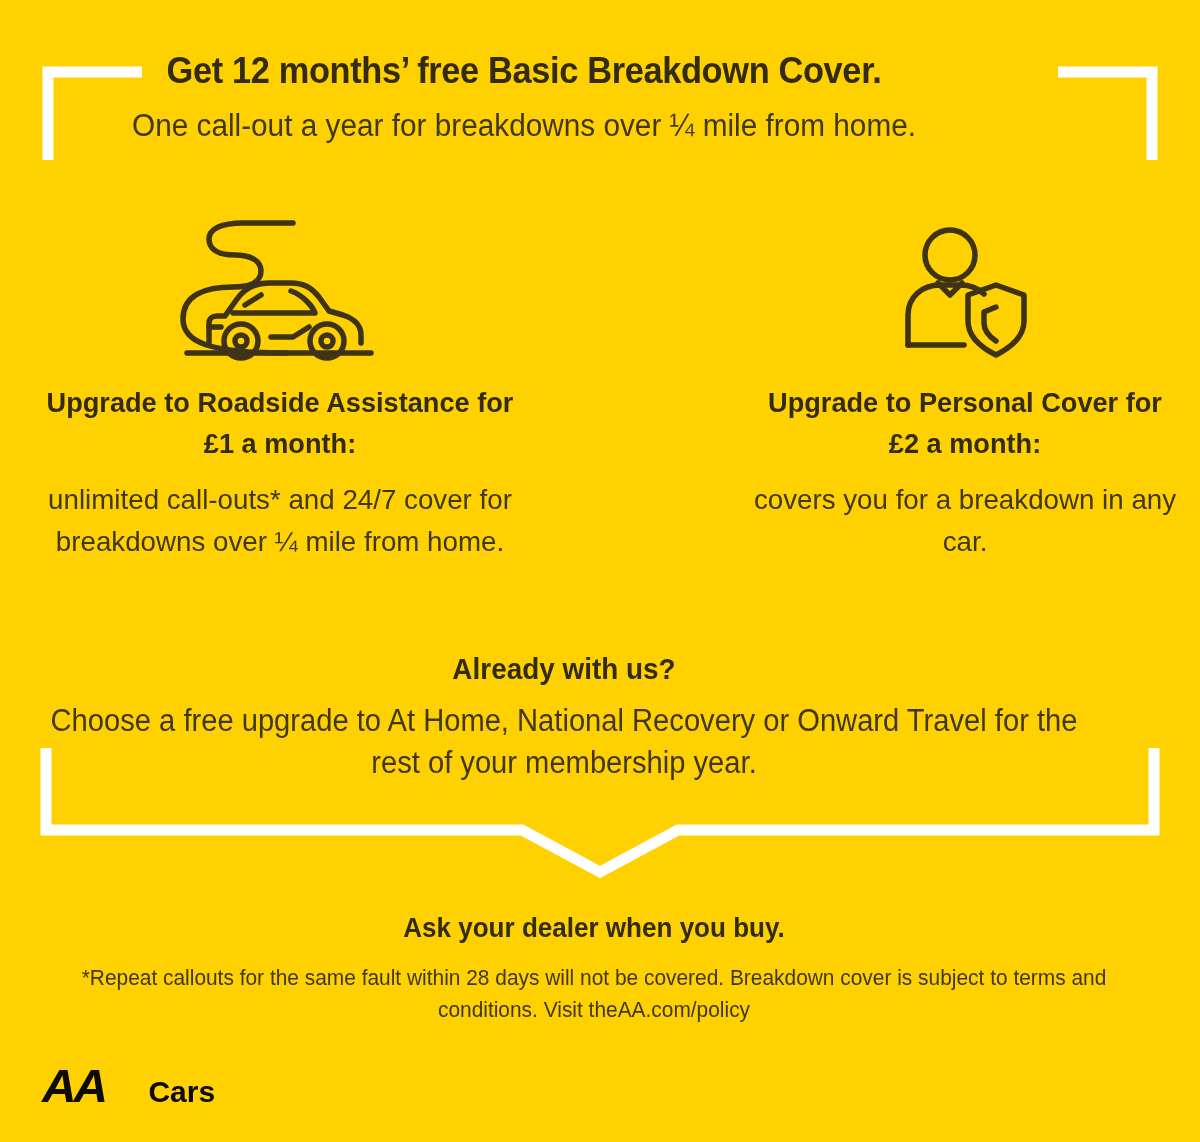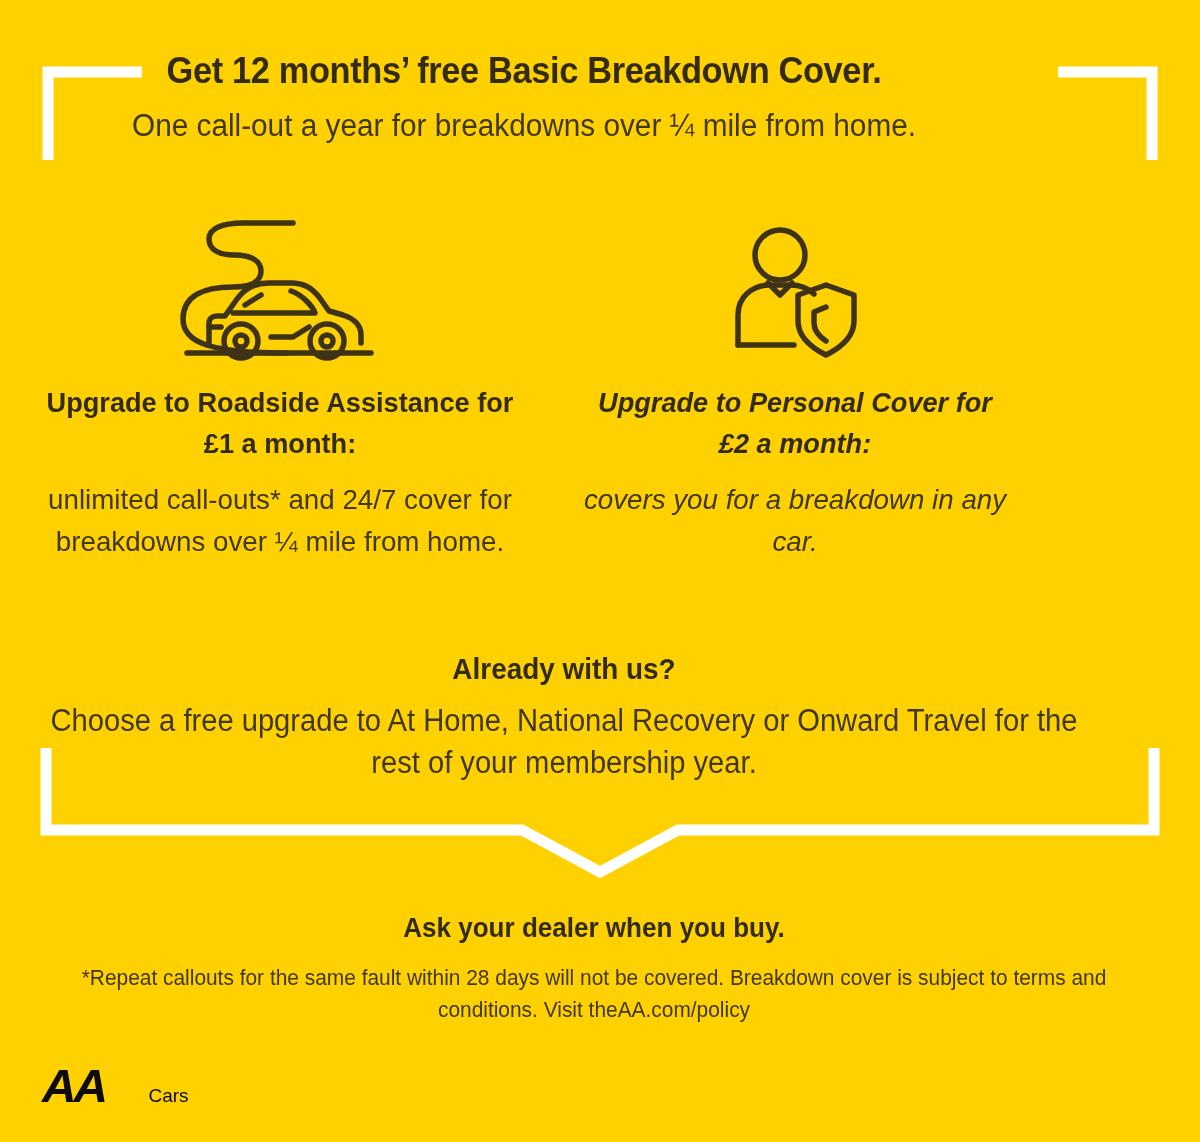--- a/index.html
+++ b/index.html
@@ -59,31 +59,31 @@
     transform: scaleX(0.96);
   }
 
   
   .cols {
     position: absolute;
     left: 0;
     top: 210px;
     width: 1200px;
     display: flex;
-    justify-content: flex-start;
+    justify-content: space-between;
     align-items: flex-start;
   }
   .col {
     box-sizing: border-box;
     display: flex;
     flex-direction: column;
     align-items: center;
   }
   .col-roadside { width: 560px; padding: 0 30px; }
-  .col-personal { width: 470px; padding: 0 20px; font-style: italic; }
+  .col-personal { width: 470px; padding: 0 20px; }
 
   .icon-wrap {
     height: 160px;
     display: flex;
     align-items: center;
     justify-content: center;
   }
   .col-title {
     font-size: 28px;
     font-weight: bold;
@@ -176,22 +176,22 @@
     font-size: 46px;
     font-weight: bold;
     font-style: italic;
     color: #0C0B06;
     letter-spacing: -3px;
     line-height: 1;
     transform: scaleX(1.04);
     transform-origin: left bottom;
   }
   .logo-cars {
-    font-size: 19px;
-    font-weight: 400;
+    font-size: 30px;
+    font-weight: 700;
     color: #0C0B06;
     line-height: 1;
     margin-left: 14px;
   }
 </style>
 </head>
 <body>
 
 <div class="canvas">
 

